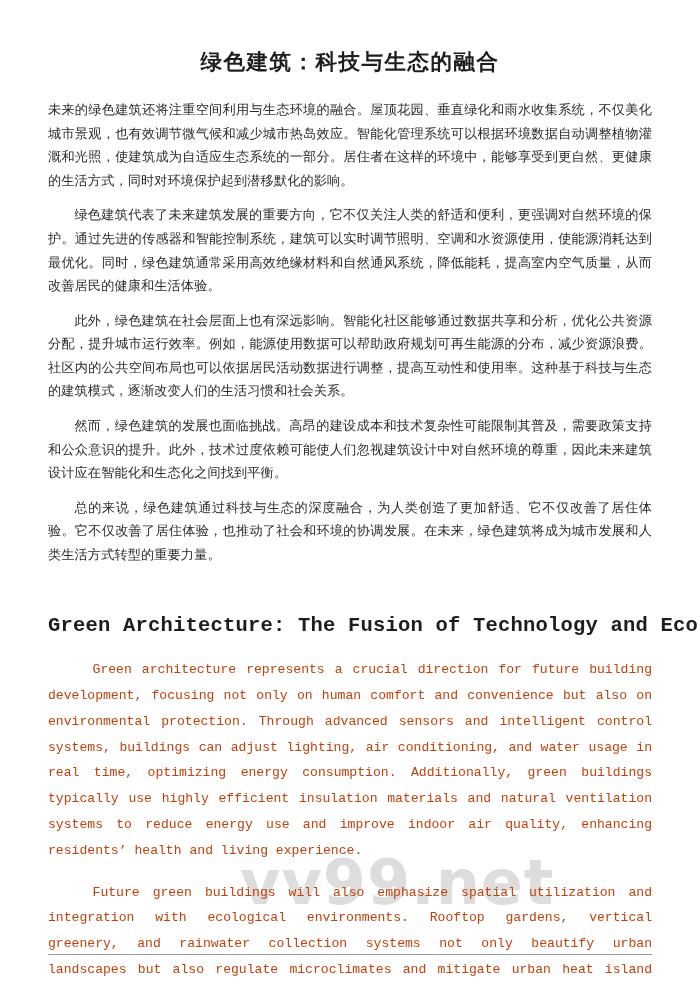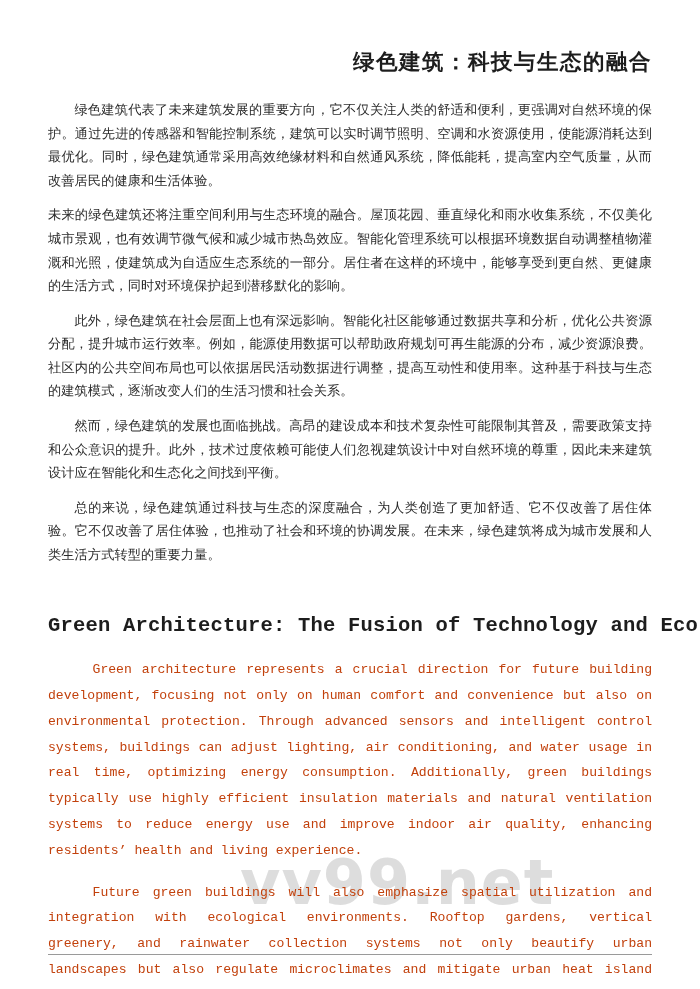--- a/index.html
+++ b/index.html
@@ -45,21 +45,21 @@
   .content {
     position: relative;
     z-index: 2;
     padding: 0 48px;
   }
 
   
   .cn-title {
     margin: 0;
     padding-top: 48px;
-    text-align: right;
+    text-align: center;
     font-family: "DejaVu Sans", "Liberation Sans", sans-serif;
     font-weight: bold;
     font-size: 21.5px;
     letter-spacing: 1.5px;
     color: #1d1d1d;
     line-height: 1.3;
   }
 
   .cn-body {
     margin-top: 22px;
@@ -141,22 +141,22 @@
 
 <div class="page">
 
   <div class="watermark">vv99.net</div>
 
   <div class="content">
 
     <h1 class="cn-title">绿色建筑：科技与生态的融合</h1>
 
     <div class="cn-body">
+      <p class="cn-p">未来的绿色建筑还将注重空间利用与生态环境的融合。屋顶花园、垂直绿化和雨水收集系统，不仅美化城市景观，也有效调节微气候和减少城市热岛效应。智能化管理系统可以根据环境数据自动调整植物灌溉和光照，使建筑成为自适应生态系统的一部分。居住者在这样的环境中，能够享受到更自然、更健康的生活方式，同时对环境保护起到潜移默化的影响。</p>
       <p class="cn-p indent">绿色建筑代表了未来建筑发展的重要方向，它不仅关注人类的舒适和便利，更强调对自然环境的保护。通过先进的传感器和智能控制系统，建筑可以实时调节照明、空调和水资源使用，使能源消耗达到最优化。同时，绿色建筑通常采用高效绝缘材料和自然通风系统，降低能耗，提高室内空气质量，从而改善居民的健康和生活体验。</p>
-      <p class="cn-p">未来的绿色建筑还将注重空间利用与生态环境的融合。屋顶花园、垂直绿化和雨水收集系统，不仅美化城市景观，也有效调节微气候和减少城市热岛效应。智能化管理系统可以根据环境数据自动调整植物灌溉和光照，使建筑成为自适应生态系统的一部分。居住者在这样的环境中，能够享受到更自然、更健康的生活方式，同时对环境保护起到潜移默化的影响。</p>
       <p class="cn-p indent">此外，绿色建筑在社会层面上也有深远影响。智能化社区能够通过数据共享和分析，优化公共资源分配，提升城市运行效率。例如，能源使用数据可以帮助政府规划可再生能源的分布，减少资源浪费。社区内的公共空间布局也可以依据居民活动数据进行调整，提高互动性和使用率。这种基于科技与生态的建筑模式，逐渐改变人们的生活习惯和社会关系。</p>
       <p class="cn-p indent">然而，绿色建筑的发展也面临挑战。高昂的建设成本和技术复杂性可能限制其普及，需要政策支持和公众意识的提升。此外，技术过度依赖可能使人们忽视建筑设计中对自然环境的尊重，因此未来建筑设计应在智能化和生态化之间找到平衡。</p>
       <p class="cn-p indent">总的来说，绿色建筑通过科技与生态的深度融合，为人类创造了更加舒适、它不仅改善了居住体验。它不仅改善了居住体验，也推动了社会和环境的协调发展。在未来，绿色建筑将成为城市发展和人类生活方式转型的重要力量。</p>
     </div>
 
     <div class="en-section">
       <h2 class="en-title">Green Architecture: The Fusion of Technology and Ecology</h2>
 
       <div class="en-body">
         <p class="en-p indent">Green architecture represents a crucial direction for future building development, focusing not only on human comfort and convenience but also on environmental protection. Through advanced sensors and intelligent control systems, buildings can adjust lighting, air conditioning, and water usage in real time, optimizing energy consumption. Additionally, green buildings typically use highly efficient insulation materials and natural ventilation systems to reduce energy use and improve indoor air quality, enhancing residents’ health and living experience.</p>

